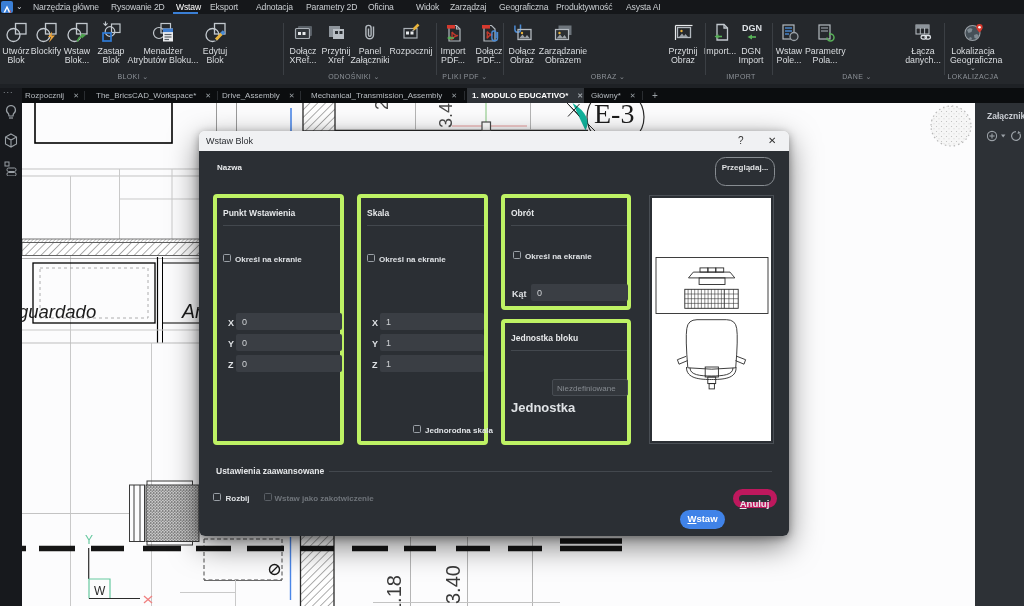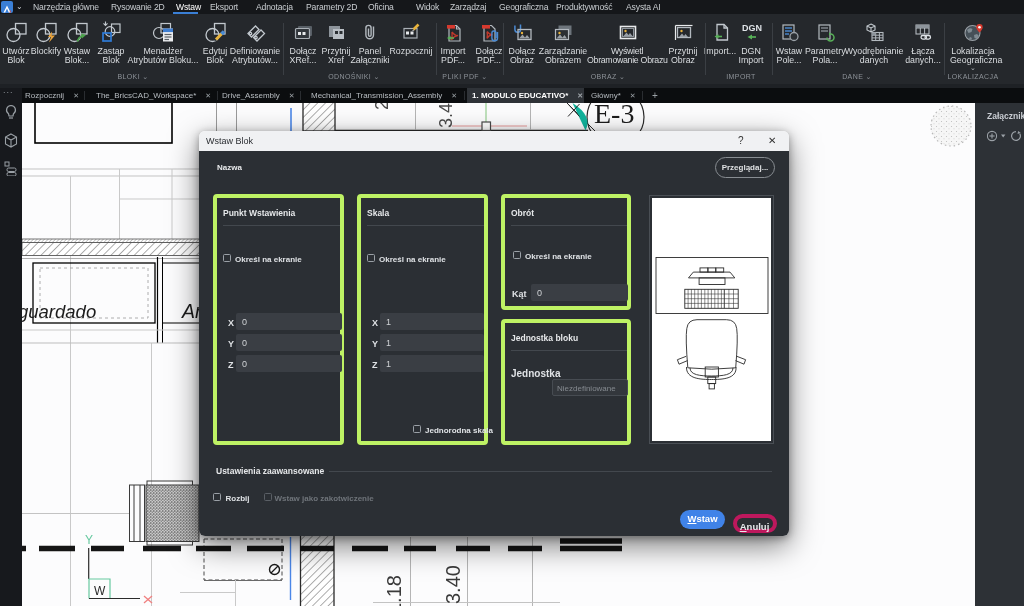--- a/index.html
+++ b/index.html
@@ -271,34 +271,20 @@
           <circle cx="8.5" cy="14" r="6.5" stroke="#c2c8ce" fill="none" stroke-width="1.3"></circle>
           <rect x="10.5" y="2.5" width="10.5" height="10.5" stroke="#c2c8ce" fill="none" stroke-width="1.3"></rect>
           <line x1="12" y1="18.5" x2="18" y2="12.5" stroke="#e8b33c" stroke-width="3"></line>
           <rect x="17" y="10" width="3.6" height="3.6" fill="#4b8bd4" transform="rotate(45 18.8 11.8)"></rect>
           <path d="M12 18.5 l-1.8 1.8 2.5-.5 z" fill="#2b2f33"></path>
         </svg>
       </div>
       <div class="rtx">Edytuj
 Blok</div>
     </div>
-  <div class="rbtn" style="left:226px;width:58px">
-      <div class="ric">
-        <svg width="22" height="22" viewBox="0 0 22 22">
-          <g stroke="#c2c8ce" fill="none" stroke-width="1.3">
-            <path d="M4 12.5 L11.5 5 L15 8.5 L7.5 16 Z"></path>
-            <circle cx="6.5" cy="12.5" r="1.2"></circle>
-            <path d="M9.5 16.5 L17 9 L20.5 12.5 L13 20 Z"></path>
-            <circle cx="12" cy="16.5" r="1.2"></circle>
-          </g>
-        </svg>
-      </div>
-      <div class="rtx">Definiowanie
-Atrybutów...</div>
-    </div>
   <div class="rbtn" style="left:285px;width:36px">
       <div class="ric">
         <svg width="22" height="22" viewBox="0 0 22 22">
           <rect x="6" y="5" width="14" height="10" rx="1" fill="#585f66"></rect>
           <rect x="3.5" y="7.5" width="14" height="10" rx="1" fill="#31363b" stroke="#aab0b6" stroke-width="1.2"></rect>
           <rect x="6" y="11" width="3" height="3" fill="#e8eaec"></rect>
           <rect x="10.5" y="11" width="3" height="3" fill="#e8eaec"></rect>
         </svg>
       </div>
       <div class="rtx">Dołącz
@@ -380,32 +366,20 @@
         <svg width="22" height="22" viewBox="0 0 22 22">
           <rect x="6.5" y="4.5" width="13" height="9.5" fill="#6d747b"></rect>
           <rect x="3.5" y="8.5" width="13" height="10" fill="#2b2f33" stroke="#b3b9bf" stroke-width="1.2"></rect>
           <circle cx="7.5" cy="12" r="1.2" fill="#e8b33c"></circle>
           <path d="M4.5 17.5 l3.5-4 2.5 3 2-2.5 2.5 3.5 z" fill="#9aa0a6"></path>
         </svg>
       </div>
       <div class="rtx">Zarządzanie
 Obrazem</div>
     </div>
-  <div class="rbtn" style="left:587px;width:80px">
-      <div class="ric">
-        <svg width="22" height="22" viewBox="0 0 22 22">
-          <rect x="4.5" y="5.5" width="15" height="12" fill="none" stroke="#e8eaec" stroke-width="1.6"></rect>
-          <rect x="6.5" y="7.5" width="11" height="8" fill="none" stroke="#8d949b" stroke-width="1"></rect>
-          <circle cx="9.5" cy="10" r="1.2" fill="#e8b33c"></circle>
-          <path d="M7.5 15 l3-3.5 2 2.5 1.5-2 2.5 3 z" fill="#9aa0a6"></path>
-        </svg>
-      </div>
-      <div class="rtx" style="letter-spacing:-.3px">Wyświetl
-Obramowanie Obrazu</div>
-    </div>
   <div class="rbtn" style="left:666px;width:34px">
       <div class="ric">
         <svg width="22" height="22" viewBox="0 0 22 22">
           <rect x="5.5" y="6.5" width="13" height="10" fill="none" stroke="#b3b9bf" stroke-width="1.3"></rect>
           <circle cx="9.5" cy="10" r="1.2" fill="#e8b33c"></circle>
           <path d="M7 16 l3-3.5 2 2.5 1.5-2 2.5 3 z" fill="#9aa0a6"></path>
           <line x1="3.5" y1="4.5" x2="20.5" y2="4.5" stroke="#e8eaec" stroke-width="1.2"></line>
           <line x1="3.5" y1="4.5" x2="3.5" y2="19" stroke="#e8eaec" stroke-width="1.2"></line>
         </svg>
       </div>
@@ -452,35 +426,20 @@
         <svg width="22" height="22" viewBox="0 0 22 22">
           <rect x="5" y="4" width="11" height="14" fill="none" stroke="#b3b9bf" stroke-width="1.2"></rect>
           <line x1="7" y1="7" x2="14" y2="7" stroke="#8d949b" stroke-width="1.3"></line>
           <line x1="7" y1="10" x2="14" y2="10" stroke="#8d949b" stroke-width="1.3"></line>
           <path d="M13 16.5 a 3.5 3.5 0 1 0 3.5 -3.5" stroke="#58b158" fill="none" stroke-width="1.5"></path>
           <path d="M15 11.5 l2.5 1.5 -2.5 1.5 z" fill="#58b158"></path>
         </svg>
       </div>
       <div class="rtx">Parametry
 Pola...</div>
-    </div>
-  <div class="rbtn" style="left:843px;width:62px">
-      <div class="ric">
-        <svg width="22" height="22" viewBox="0 0 22 22">
-          <path d="M8 3 l4 2 v4 l-4 2 -4 -2 V5 Z M4 5 l4 2 4 -2 M8 7 v4" stroke="#c2c8ce" fill="none" stroke-width="1.1"></path>
-          <rect x="9" y="11.5" width="11" height="8" fill="none" stroke="#b3b9bf" stroke-width="1.1"></rect>
-          <line x1="9" y1="14.2" x2="20" y2="14.2" stroke="#b3b9bf"></line>
-          <line x1="9" y1="16.9" x2="20" y2="16.9" stroke="#b3b9bf"></line>
-          <line x1="12.7" y1="11.5" x2="12.7" y2="19.5" stroke="#b3b9bf"></line>
-          <line x1="16.4" y1="11.5" x2="16.4" y2="19.5" stroke="#b3b9bf"></line>
-          <rect x="9" y="11.5" width="3.7" height="2.7" fill="#8d949b"></rect>
-        </svg>
-      </div>
-      <div class="rtx">Wyodrębnianie
-danych</div>
     </div>
   <div class="rbtn" style="left:905px;width:36px">
       <div class="ric">
         <svg width="22" height="22" viewBox="0 0 22 22">
           <rect x="4" y="4" width="13" height="9" fill="none" stroke="#b3b9bf" stroke-width="1.1"></rect>
           <line x1="4" y1="7" x2="17" y2="7" stroke="#b3b9bf"></line>
           <line x1="8.3" y1="4" x2="8.3" y2="13" stroke="#b3b9bf"></line>
           <line x1="12.6" y1="4" x2="12.6" y2="13" stroke="#b3b9bf"></line>
           <rect x="4" y="4" width="13" height="3" fill="#8d949b"></rect>
           <rect x="9" y="14.5" width="5.5" height="3.6" rx="1.8" stroke="#dfe3e7" fill="none" stroke-width="1.3"></rect>
@@ -565,21 +524,21 @@
 
 <div id="dlg" class="abs">
   <div id="dlgtitle">
     <div class="t">Wstaw Blok</div>
     <div class="abs" style="left:539px;top:4px;font-size:10px;color:#333">?</div>
     <div class="abs" style="left:569px;top:4px;font-size:10px;color:#333">✕</div>
   </div>
   <div id="dlgbody">
 
     <div class="abs" style="left:18px;top:12px;font-size:8px;font-weight:bold;color:#e8eaec">Nazwa</div>
-    <div class="abs" style="left:516px;top:6px;width:60px;height:21px;border:1px solid #888d92;border-radius:10.5px;font-size:8px;font-weight:bold;color:#dfe1e3;text-align:center;line-height:19px">Przeglądaj...</div>
+    <div class="abs" style="left:516px;top:6px;width:60px;height:29px;border:1px solid #888d92;border-radius:10.5px;font-size:8px;font-weight:bold;color:#dfe1e3;text-align:center;line-height:19px">Przeglądaj...</div>
 
     <div class="gbox" style="left:14px;top:42.5px;width:131px;height:251px">
       <div class="gttl">Punkt Wstawienia</div>
       <div class="ghr" style="top:27px;width:117px"></div>
       <div class="cb" style="left:6px;top:56px"></div>
       <div class="cblbl" style="left:18px;top:57px">Określ na ekranie</div>
       <div class="xyz" style="left:11px;top:120px">X</div>
       <div class="fld" style="left:19px;top:115px;width:106px;height:17px">
           <span>0</span>
         </div>
@@ -618,21 +577,21 @@
       <div class="cb" style="left:8px;top:53px"></div>
       <div class="cblbl" style="left:20px;top:54px">Określ na ekranie</div>
       <div class="xyz" style="left:7px;top:91px;font-weight:bold">Kąt</div>
       <div class="fld" style="left:26px;top:86px;width:97px;height:17px">
           <span>0</span>
         </div>
     </div>
     <div class="gbox" style="left:302px;top:167.5px;width:130px;height:126px">
       <div class="gttl">Jednostka bloku</div>
       <div class="ghr" style="top:27px;width:116px"></div>
-      <div class="cblbl" style="left:6px;top:45px;font-size:10px">Jednostka</div>
+      <div class="cblbl" style="left:6px;top:77px;font-size:13px">Jednostka</div>
       <div class="fld" style="left:47px;top:56px;width:76px;height:17px;background:#33373c;border:1px solid #474c52;color:#858a90;font-size:8px">
           <span style="left:4px;top:4.5px">Niezdefiniowane</span>
         </div>
     </div>
 
     <div class="abs" style="left:450px;top:43.5px;width:125px;height:249px;border:1px solid #4a4f55;background:#2b2f34">
       <svg class="abs" style="left:2px;top:2px" width="119" height="243" viewBox="0 0 119 243">
         <rect x="0" y="0" width="119" height="243" fill="#fff"></rect>
         <g stroke="#2a2a2a" fill="none" stroke-width="0.9">
           <rect x="4" y="59.5" width="112" height="56"></rect>
@@ -673,15 +632,15 @@
       </svg>
     </div>
 
     <div class="abs" style="left:17px;top:315px;font-size:8.5px;font-weight:bold;color:#e6e8ea">Ustawienia zaawansowane</div>
     <div class="abs" style="left:130px;top:320px;width:443px;height:1px;background:#43484e"></div>
     <div class="cb" style="left:13.5px;top:341.5px"></div>
     <div class="cblbl" style="left:26.5px;top:342.5px">Rozbij</div>
     <div class="cb" style="left:64.5px;top:341.5px;border-color:#5a5f65"></div>
     <div class="cblbl" style="left:75.5px;top:342.5px;color:#6f747a">Wstaw jako zakotwiczenie</div>
     <div class="btn" style="left:481px;top:358.5px;width:45px;background:#4083e8;color:#fff"><u>W</u>staw</div>
-    <div class="btn" style="left:533.5px;top:363px;width:44px;border:4px solid #be185d;color:#e8eaec"><u>A</u>nuluj</div>
+    <div class="btn" style="left:533.5px;top:338px;width:44px;border:6px solid #be185d;color:#e8eaec"><u>A</u>nuluj</div>
   </div>
 </div>
 
 </body></html>

